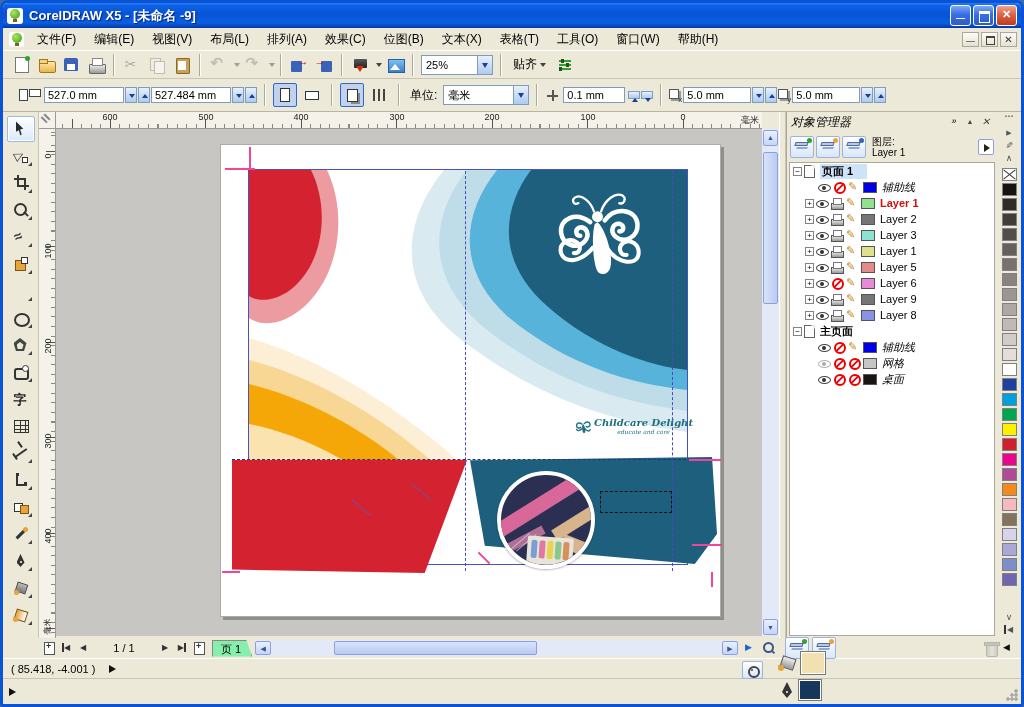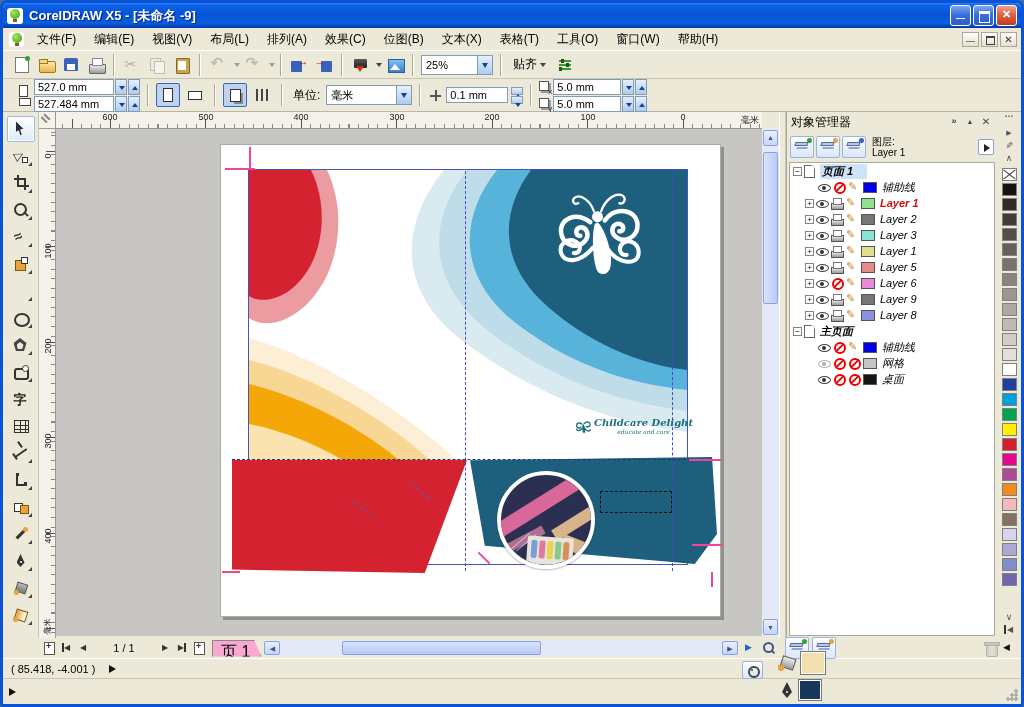--- a/index.html
+++ b/index.html
@@ -77,21 +77,21 @@
   .zoomcombo{width:72px;margin:0 2px;}
   .snapbtn{display:flex;align-items:center;padding:2px 5px;font-size:12px;border:1px solid transparent;border-radius:2px;}
 
   
   .propbar{height:33px;display:flex;align-items:center;background:#ECE9D8;border-bottom:1px solid #B9B5A2;padding-left:8px;gap:3px;}
   .minput{background:#fff;border:1px solid #7F9DB9;height:16px;font-size:11px;padding:0 3px;display:flex;align-items:center;}
   .sp{width:12px;height:16px;background:linear-gradient(#E6F0FC,#AECBEF);border:1px solid #7F9DB9;position:relative;}
   .sp::before{content:"";position:absolute;left:3px;border:3px solid transparent;}
   .sp.dn::before{top:6px;border-top:4px solid #1B3F93;}
   .sp.up::before{top:3px;border-bottom:4px solid #1B3F93;}
-  .stack{display:flex;flex-direction:column;gap:1px;}
+  .stack{display:flex;flex-direction:row;gap:1px;}
   .srow{display:flex;align-items:center;gap:1px;}
   .pgico{width:9px;height:12px;border:1px solid #444;background:#fff;display:inline-block;}
   .pgico.land{width:12px;height:8px;}
   .pbtn{width:24px;height:24px;display:flex;align-items:center;justify-content:center;border:1px solid transparent;border-radius:2px;}
   .pbtn.active{border-color:#316AC5;background:#C1D2EE;}
   .pp{width:10px;height:14px;border:1px solid #333;background:#fff;}
   .pl{width:14px;height:9px;border:1px solid #333;background:#fff;}
   .pm1{width:11px;height:13px;border:1px solid #333;background:#fff;box-shadow:3px 3px 0 -1px #888;}
   .pm2{width:12px;height:12px;background:repeating-linear-gradient(90deg,#444 0 2px,transparent 2px 5px);}
   .plabel{font-size:12px;margin:0 3px;}
@@ -197,37 +197,37 @@
   #vscroll{position:absolute;left:759px;top:17px;width:17px;height:507px;background:#E4E9F7;display:flex;flex-direction:column;}
   #vscroll .sbtn{width:15px;height:16px;margin:1px;}
   #vscroll .up::before{content:"▲";}
   #vscroll .dn::before{content:"▼";top:4px;}
   #vscroll .track{flex:1;position:relative;}
   #vscroll .thumb{position:absolute;left:1px;width:15px;top:5px;height:152px;border:1px solid #8BA0DC;border-radius:2px;background:linear-gradient(90deg,#D8E4FC,#BACBF2);}
   #splitter{position:absolute;left:776px;top:0;width:7px;height:100%;background:#ECE9D8;border-left:1px solid #fff;border-right:1px solid #C9C5B2;}
 
   
   #docker{position:absolute;left:783px;top:0;width:211px;height:100%;background:#ECE9D8;border-left:1px solid #ACA899;display:flex;flex-direction:column;}
-  .dkhead{height:20px;display:flex;align-items:center;padding:0 4px;font-size:12px;}
+  .dkhead{height:20px;display:flex;align-items:center;padding:0 4px;font-size:12px;font-style:italic;}
   .dkhead .t{flex:1;}
   .dkico{width:14px;height:14px;position:relative;margin-left:2px;}
   .dkico::before{position:absolute;left:0;right:0;text-align:center;color:#444;font-size:9px;top:1px;}
   .dkico.chev::before{content:"»";font-weight:bold;}
   .dkico.up::before{content:"▲";font-size:7px;top:3px;}
   .dkico.x::before{content:"✕";font-size:10px;}
   .dktools{height:30px;display:flex;align-items:center;gap:2px;padding:0 3px;}
   .dkb{width:24px;height:22px;border:1px solid #9CB3DD;border-radius:2px;background:linear-gradient(#FDFEFF,#D9E6FA);position:relative;}
   .lyrstack{position:absolute;left:4px;top:5px;width:13px;height:4px;background:#B8C8E8;border:1px solid #55699A;box-shadow:2px 4px 0 -1px #8FA8D8,4px 8px 0 -2px #55699A;transform:skewX(-20deg);}
   .dkb .dot{position:absolute;right:1px;top:1px;width:5px;height:5px;border-radius:50%;}
   .layercap{font-size:10px;line-height:11px;margin-left:4px;flex:1;}
   .dkflyout{width:16px;height:16px;border:1px solid #8BA0DC;border-radius:2px;background:#fff;position:relative;}
   .dkflyout::before{content:"";position:absolute;left:5px;top:4px;border:4px solid transparent;border-left:6px solid #222;}
   .dktree{flex:1;background:#fff;border:1px solid #ACA899;margin:0 2px 2px 2px;overflow:hidden;font-size:11px;}
   .trow{height:16px;display:flex;align-items:center;gap:2px;padding-left:3px;white-space:nowrap;}
-  .trow .lbl{margin-left:3px;font-style:italic;}
+  .trow .lbl{margin-left:3px;}
   .trow .lbl.sel{background:#CDE3F7;padding:0 14px 0 2px;}
   .trow .lbl.b{font-weight:bold;}
   .trow .lbl.i{font-style:italic;font-family:"DejaVu Serif",serif;}
   .trow .lbl.red{color:#CC1111;font-weight:bold;}
   .i-exp{width:9px;height:9px;border:1px solid #848284;background:#fff;font-size:8px;line-height:7px;text-align:center;color:#000;flex:0 0 auto;}
   .spc{width:11px;flex:0 0 auto;}
   .ind{width:10px;flex:0 0 auto;}
   .i-page{width:11px;height:13px;background:#fff;border:1px solid #666;position:relative;flex:0 0 auto;}
   .i-page::after{content:"";position:absolute;right:-1px;top:-1px;border-left:4px solid transparent;border-top:4px solid #ECE9D8;box-shadow:-1px 1px 0 #666 inset;}
   .i-eye{width:13px;height:13px;position:relative;flex:0 0 auto;}
@@ -265,21 +265,21 @@
   #pagebar{height:20px;display:flex;align-items:center;background:#ECE9D8;padding-left:38px;font-size:11px;gap:1px;}
   .pgbtn{width:16px;height:16px;position:relative;flex:0 0 auto;}
   .pgbtn::before{position:absolute;left:0;right:0;text-align:center;font-size:8px;color:#333;top:3px;}
   .pgbtn.addpage::before{content:"";width:9px;height:11px;border:1px solid #555;background:#fff;left:3px;top:2px;}
   .pgbtn.addpage::after{content:"+";position:absolute;left:5px;top:1px;font-size:9px;font-weight:bold;color:#333;}
   .pgbtn.first::before{content:"◀";border-left:2px solid #333;padding-left:0;left:4px;right:auto;}
   .pgbtn.prev::before{content:"◀";}
   .pgbtn.next::before{content:"▶";}
   .pgbtn.last::before{content:"▶";border-right:2px solid #333;left:auto;right:4px;}
   .pginfo{width:64px;text-align:center;}
-  .ptab{height:17px;background:#f9a8d4;border:1px solid #888;border-bottom:none;padding:1px 10px 0 8px;font-size:16px;clip-path:polygon(0 0,85% 0,100% 100%,0 100%);margin-left:4px;}
+  .ptab{height:17px;background:#86efac;border:1px solid #888;border-bottom:none;padding:1px 10px 0 8px;font-size:11px;clip-path:polygon(0 0,85% 0,100% 100%,0 100%);margin-left:4px;}
   #hscroll{flex:1;height:16px;display:flex;margin:0 2px;background:#E4E9F7;}
   #hscroll .sbtn{width:16px;height:14px;margin:1px 0;}
   #hscroll .lt::before{content:"◀";}
   #hscroll .rt::before{content:"▶";}
   #hscroll .track{flex:1;position:relative;}
   #hscroll .thumb{position:absolute;top:1px;height:14px;left:14%;width:45%;border:1px solid #8BA0DC;border-radius:2px;background:linear-gradient(#D8E4FC,#BACBF2);}
   .minibtn{width:18px;height:16px;position:relative;flex:0 0 auto;}
   .minibtn.nav::before{content:"▶";position:absolute;color:#1C63D6;font-size:9px;left:4px;top:2px;}
   .minibtn.mag::before{content:"";position:absolute;width:7px;height:7px;border:2px solid #3A568F;border-radius:50%;left:3px;top:2px;}
   .minibtn.mag::after{content:"";position:absolute;width:4px;height:2px;background:#3A568F;left:11px;top:11px;transform:rotate(45deg);}

